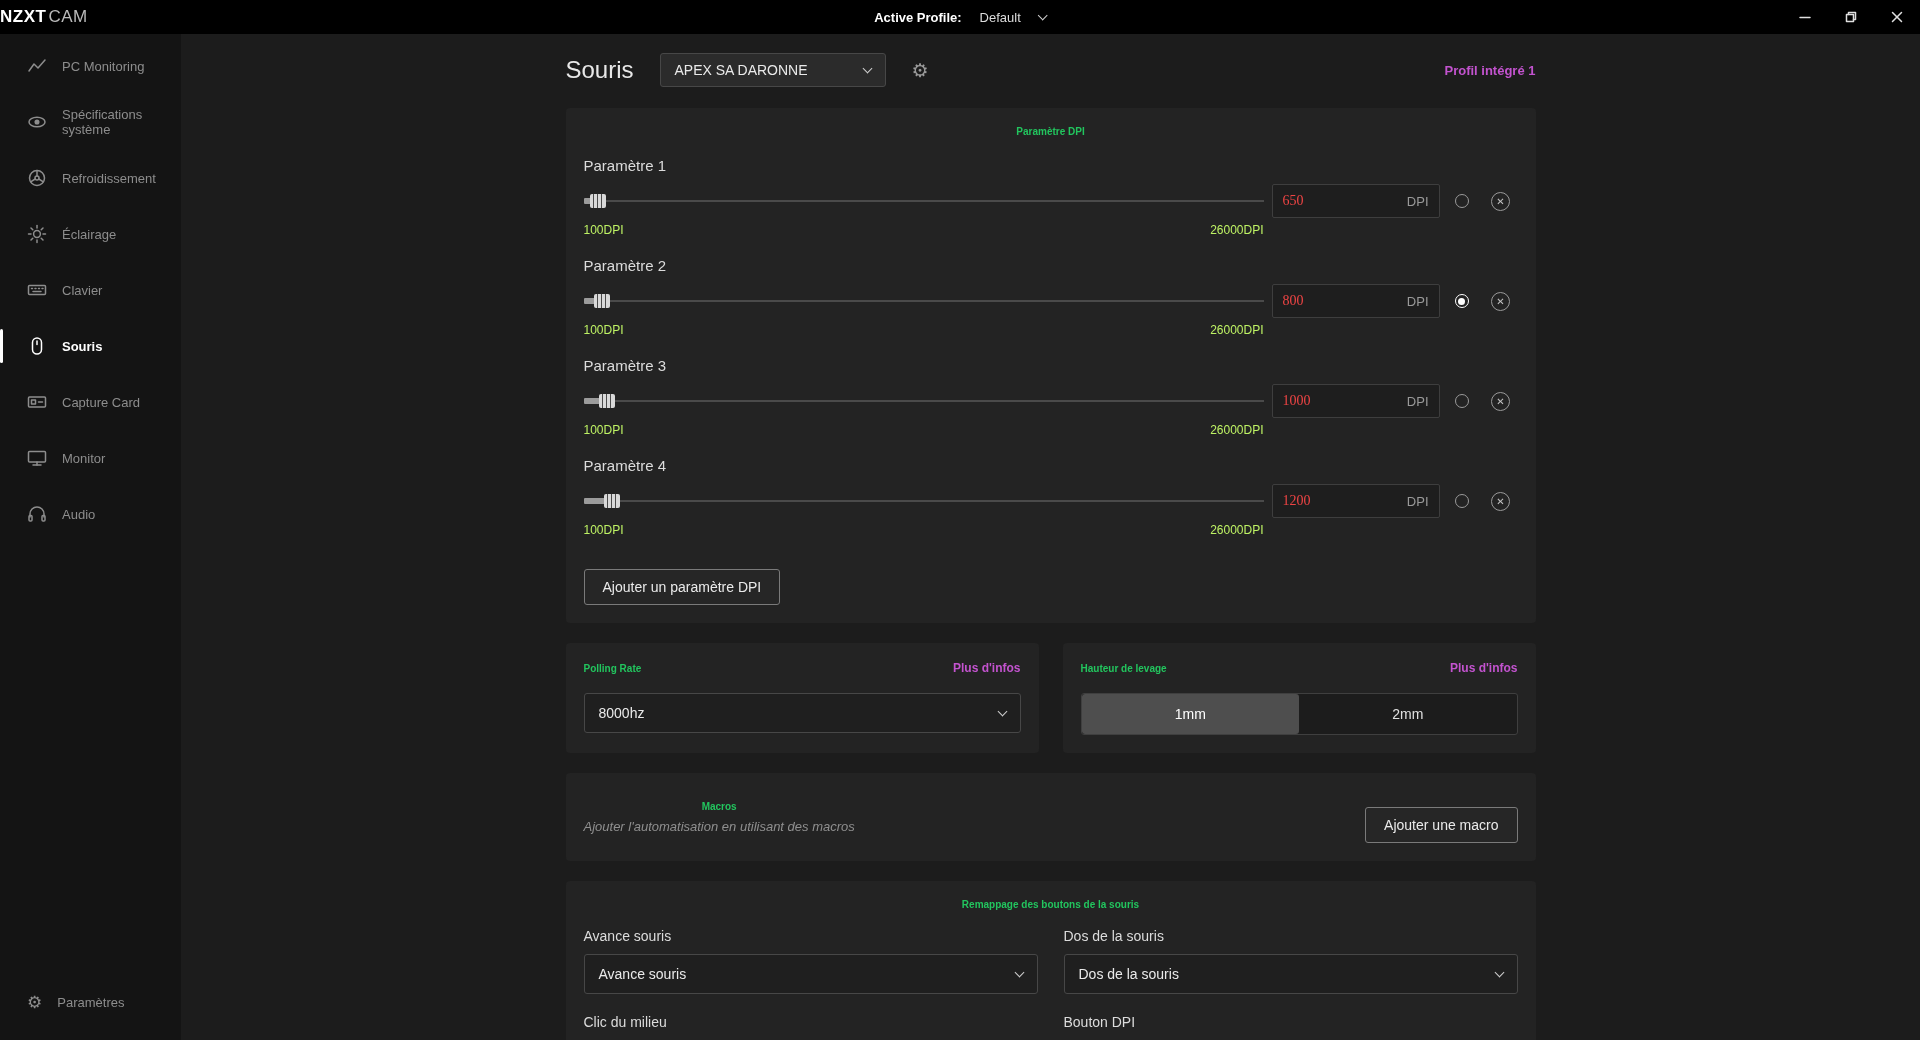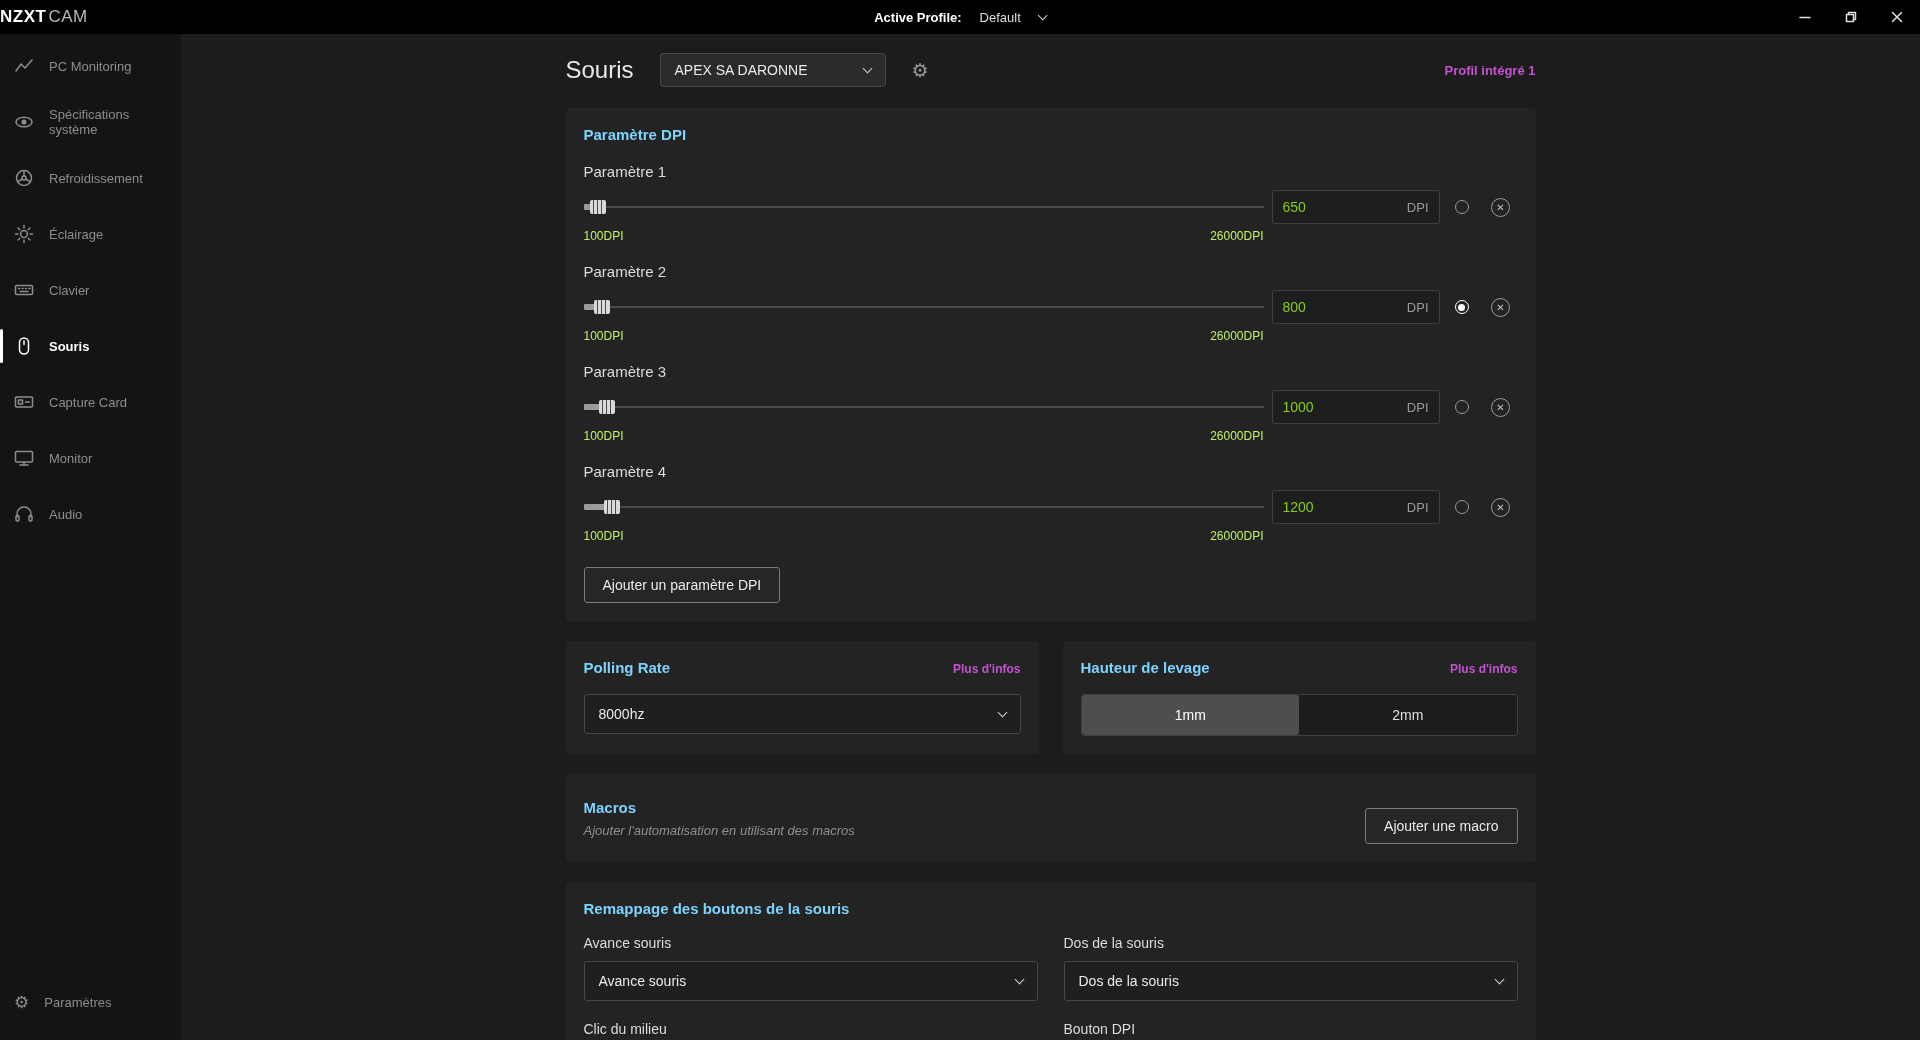--- a/index.html
+++ b/index.html
@@ -15,62 +15,62 @@
   .profile-ctl { position:absolute; left:50%; transform:translateX(-50%); display:flex; align-items:center; gap:18px; font-size:13px; cursor:default; }
   .profile-ctl .lbl { font-weight:bold; color:#fff; }
   .profile-ctl .val { color:#ddd; }
   .chev { width:7px; height:7px; border-right:1.5px solid #cfcfcf; border-bottom:1.5px solid #cfcfcf; transform:rotate(45deg); margin-top:-4px; }
   .win-btns { margin-left:auto; display:flex; height:100%; }
   .win-btn { width:46px; height:100%; display:flex; align-items:center; justify-content:center; color:#e0e0e0; }
 
   
   .app { display:flex; height:1006px; }
   .sidebar { position:relative; width:181px; background:#141414; display:flex; flex-direction:column; padding-top:4px; flex-shrink:0; }
-  .side-item { position:relative; display:flex; align-items:center; gap:15px; height:56px; padding:0 10px 0 14px; color:#8d8d8d; font-size:13px; cursor:pointer; }
+  .side-item { position:relative; display:flex; align-items:center; gap:15px; height:56px; padding:0 10px 0 27px; color:#8d8d8d; font-size:13px; cursor:pointer; }
   .side-item svg { flex-shrink:0; }
   .side-item.active { color:#fff; font-weight:bold; }
   .side-item.active .ind { position:absolute; left:0; top:11px; width:3px; height:34px; background:#fff; border-radius:2px; }
   .side-footer { margin-top:auto; margin-bottom:10px; }
   .gear-glyph { font-size:17px; line-height:1; }
 
   .main { flex:1; overflow:hidden; display:flex; justify-content:center; }
   .content { width:970px; padding-top:14px; }
 
   
   .page-head { display:flex; align-items:center; margin-bottom:16px; height:44px; }
   .page-title { font-size:24px; color:#e8e8e8; }
   .select { background:#1f1f1f; border:1px solid #474747; border-radius:3px; height:36px; display:flex; align-items:center; justify-content:space-between; padding:0 14px; font-size:14px; color:#eaeaea; cursor:pointer; }
   .device-select { width:226px; margin-left:26px; background:#2b2b2b; height:34px; }
   .head-gear { margin-left:26px; color:#9a9a9a; font-size:19px; cursor:pointer; }
   .profile-badge { margin-left:auto; color:var(--accent); font-weight:bold; font-size:13px; }
 
   
   .panel { background:#232323; border-radius:4px; padding:18px; margin-bottom:20px; }
-  .panel-title { font-size:15px; font-weight:bold; color:#7dd3fc; }
+  .panel-title { font-size:10px; font-weight:bold; color:#22c55e;text-align:center; }
 
   
   .dpi-row { margin-top:20px; }
   .dpi-label { font-size:15px; color:#dcdcdc; margin-bottom:10px; }
   .dpi-grid { display:grid; grid-template-columns:1fr 168px 28px 34px; column-gap:8px; align-items:center; }
   .slider-wrap { position:relative; height:20px; grid-column:1; grid-row:1; cursor:pointer; }
   .track { position:absolute; top:9px; left:0; right:0; height:2px; background:#4a4a4a; }
   .track-fill { position:absolute; top:7px; left:0; height:6px; background:#9b9b9b; border-radius:1px; }
   .slider-thumb { position:absolute; top:3px; width:16px; height:14px; margin-left:-8px; border-radius:2px; cursor:grab;
     background:linear-gradient(90deg, transparent 0 3px, #4a4a4a 3px 4.5px, transparent 4.5px 7px, #4a4a4a 7px 8.5px, transparent 8.5px 11px, #4a4a4a 11px 12.5px, transparent 12.5px 16px), #d9d9d9; }
   .scale { grid-column:1; grid-row:2; display:flex; justify-content:space-between; font-size:12px; color:#bef264; margin-top:5px; }
   .dpi-input-wrap { grid-column:2; grid-row:1; display:flex; align-items:center; border:1px solid #3e3e3e; background:#1e1e1e; border-radius:2px; height:34px; padding:0 10px; }
-  .dpi-input { flex:1; min-width:0; background:transparent; border:none; outline:none; color:#84cc16; font-size:14px; font-family:Liberation Sans, sans-serif; }
+  .dpi-input { flex:1; min-width:0; background:transparent; border:none; outline:none; color:#ef4444; font-size:14px; font-family:Liberation Serif, serif; }
   .dpi-unit { color:#9a9a9a; font-size:13px; }
   .radio { grid-column:3; grid-row:1; justify-self:center; width:14px; height:14px; border:1px solid #9a9a9a; border-radius:50%; position:relative; cursor:pointer; }
   .radio.checked { border-color:#fff; }
   .radio.checked::after { content:""; position:absolute; inset:2.5px; border-radius:50%; background:#fff; }
   .x-circle { grid-column:4; grid-row:1; justify-self:center; width:19px; height:19px; border:1px solid #9a9a9a; border-radius:50%; display:flex; align-items:center; justify-content:center; color:#c4c4c4; font-size:10px; cursor:pointer; }
 
   .btn { display:inline-block; background:#262626; border:1px solid #7a7a7a; border-radius:3px; color:#eaeaea; font-size:14px; font-family:"Liberation Sans",sans-serif; padding:9px 18px; cursor:pointer; }
-  .add-dpi-btn { margin-top:24px; }
+  .add-dpi-btn { margin-top:32px; }
 
   
   .two-col { display:flex; gap:24px; }
   .two-col .panel { flex:1; }
   .panel-head { display:flex; align-items:baseline; justify-content:space-between; }
   .more-info { color:var(--accent); font-weight:bold; font-size:12px; cursor:pointer; }
   .polling-select { margin-top:18px; height:40px; }
   .segmented { margin-top:18px; display:flex; border:1px solid #3f3f3f; border-radius:3px; overflow:hidden; height:42px; background:#1c1c1c; }
   .seg { flex:1; display:flex; align-items:center; justify-content:center; font-size:14px; color:#e0e0e0; cursor:pointer; }
   .seg.selected { background:#4e4e4e; color:#fff; border-radius:3px; }

